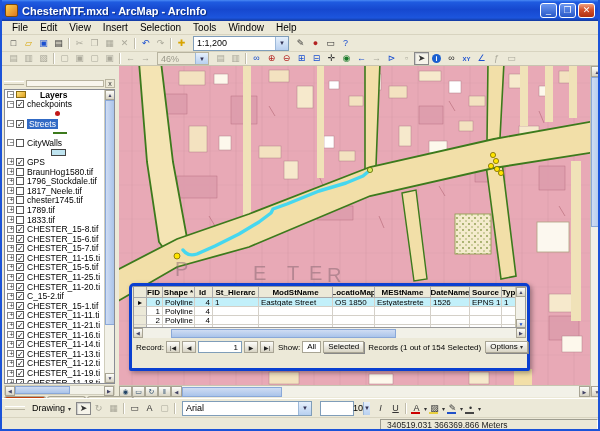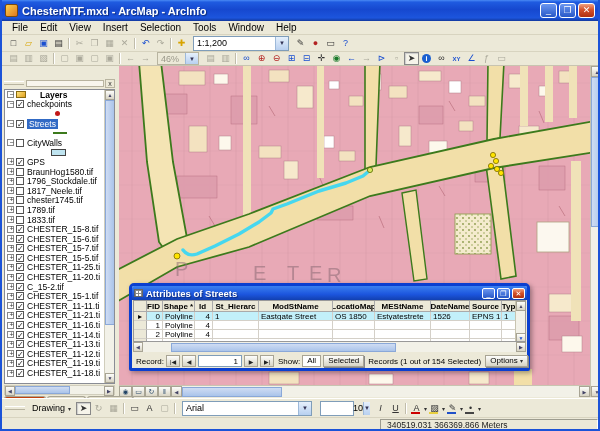--- a/index.html
+++ b/index.html
@@ -272,21 +272,21 @@
           <span class="g">▣</span>
         </span>
         <span class="tbtn sep"></span>
         <span class="tbtn dis">
           <span class="g">←</span>
         </span>
         <span class="tbtn dis">
           <span class="g">→</span>
         </span>
       </span>
-    <span class="combo dis" style="width:42px;height:13px;">
+    <span class="combo dis" style="width:52px;height:13px;">
       <span>46%</span>
         <span class="caret">▼</span>
     </span>
     <span style="display:flex;align-items:center;">
 
     <span class="tbtn dis">
           <span class="g">▤</span>
         </span>
         <span class="tbtn dis">
           <span class="g">▥</span>
@@ -474,20 +474,27 @@
               <span class="cb on"></span>
 
               <span class="tlabel">CHESTER_15-6.tif</span>
             </div>
             <div class="trow">
               <span class="exp p"></span>
 
               <span class="cb on"></span>
 
               <span class="tlabel">CHESTER_15-7.tif</span>
+            </div>
+            <div class="trow">
+              <span class="exp p"></span>
+
+              <span class="cb on"></span>
+
+              <span class="tlabel">CHESTER_11-15.ti</span>
             </div>
             <div class="trow">
               <span class="exp p"></span>
 
               <span class="cb on"></span>
 
               <span class="tlabel">CHESTER_15-5.tif</span>
             </div>
             <div class="trow">
               <span class="exp p"></span>
@@ -709,27 +716,20 @@
           <circle cx="58" cy="190" r="3"></circle>
           <circle cx="374" cy="89" r="2.6"></circle>
             <circle cx="377" cy="95" r="2.6"></circle>
           <circle cx="372" cy="100" r="2.6"></circle>
             <circle cx="378" cy="103" r="2.6"></circle>
             <circle cx="382" cy="107" r="2.6"></circle>
         </g>
       </svg>
 
       <div class="dlg">
-        <div class="dlg-title">
-          <span class="dlg-icon"></span>
-          <span class="dlg-titletext">Attributes of Streets</span>
-          <span class="dbtn">_</span>
-          <span class="dbtn">❐</span>
-          <span class="dbtn close">✕</span>
-        </div>
         <div class="dtablewrap">
           <div class="dhead">
             <span class="dcell csel"></span>
             <span class="dcell c0">FID</span>
             <span class="dcell c1">Shape *</span>
             <span class="dcell c2">Id</span>
             <span class="dcell c3">St_Hierarc</span>
             <span class="dcell c4">ModStName</span>
             <span class="dcell c5">LocatioMap</span>
             <span class="dcell c6">MEStName</span>

